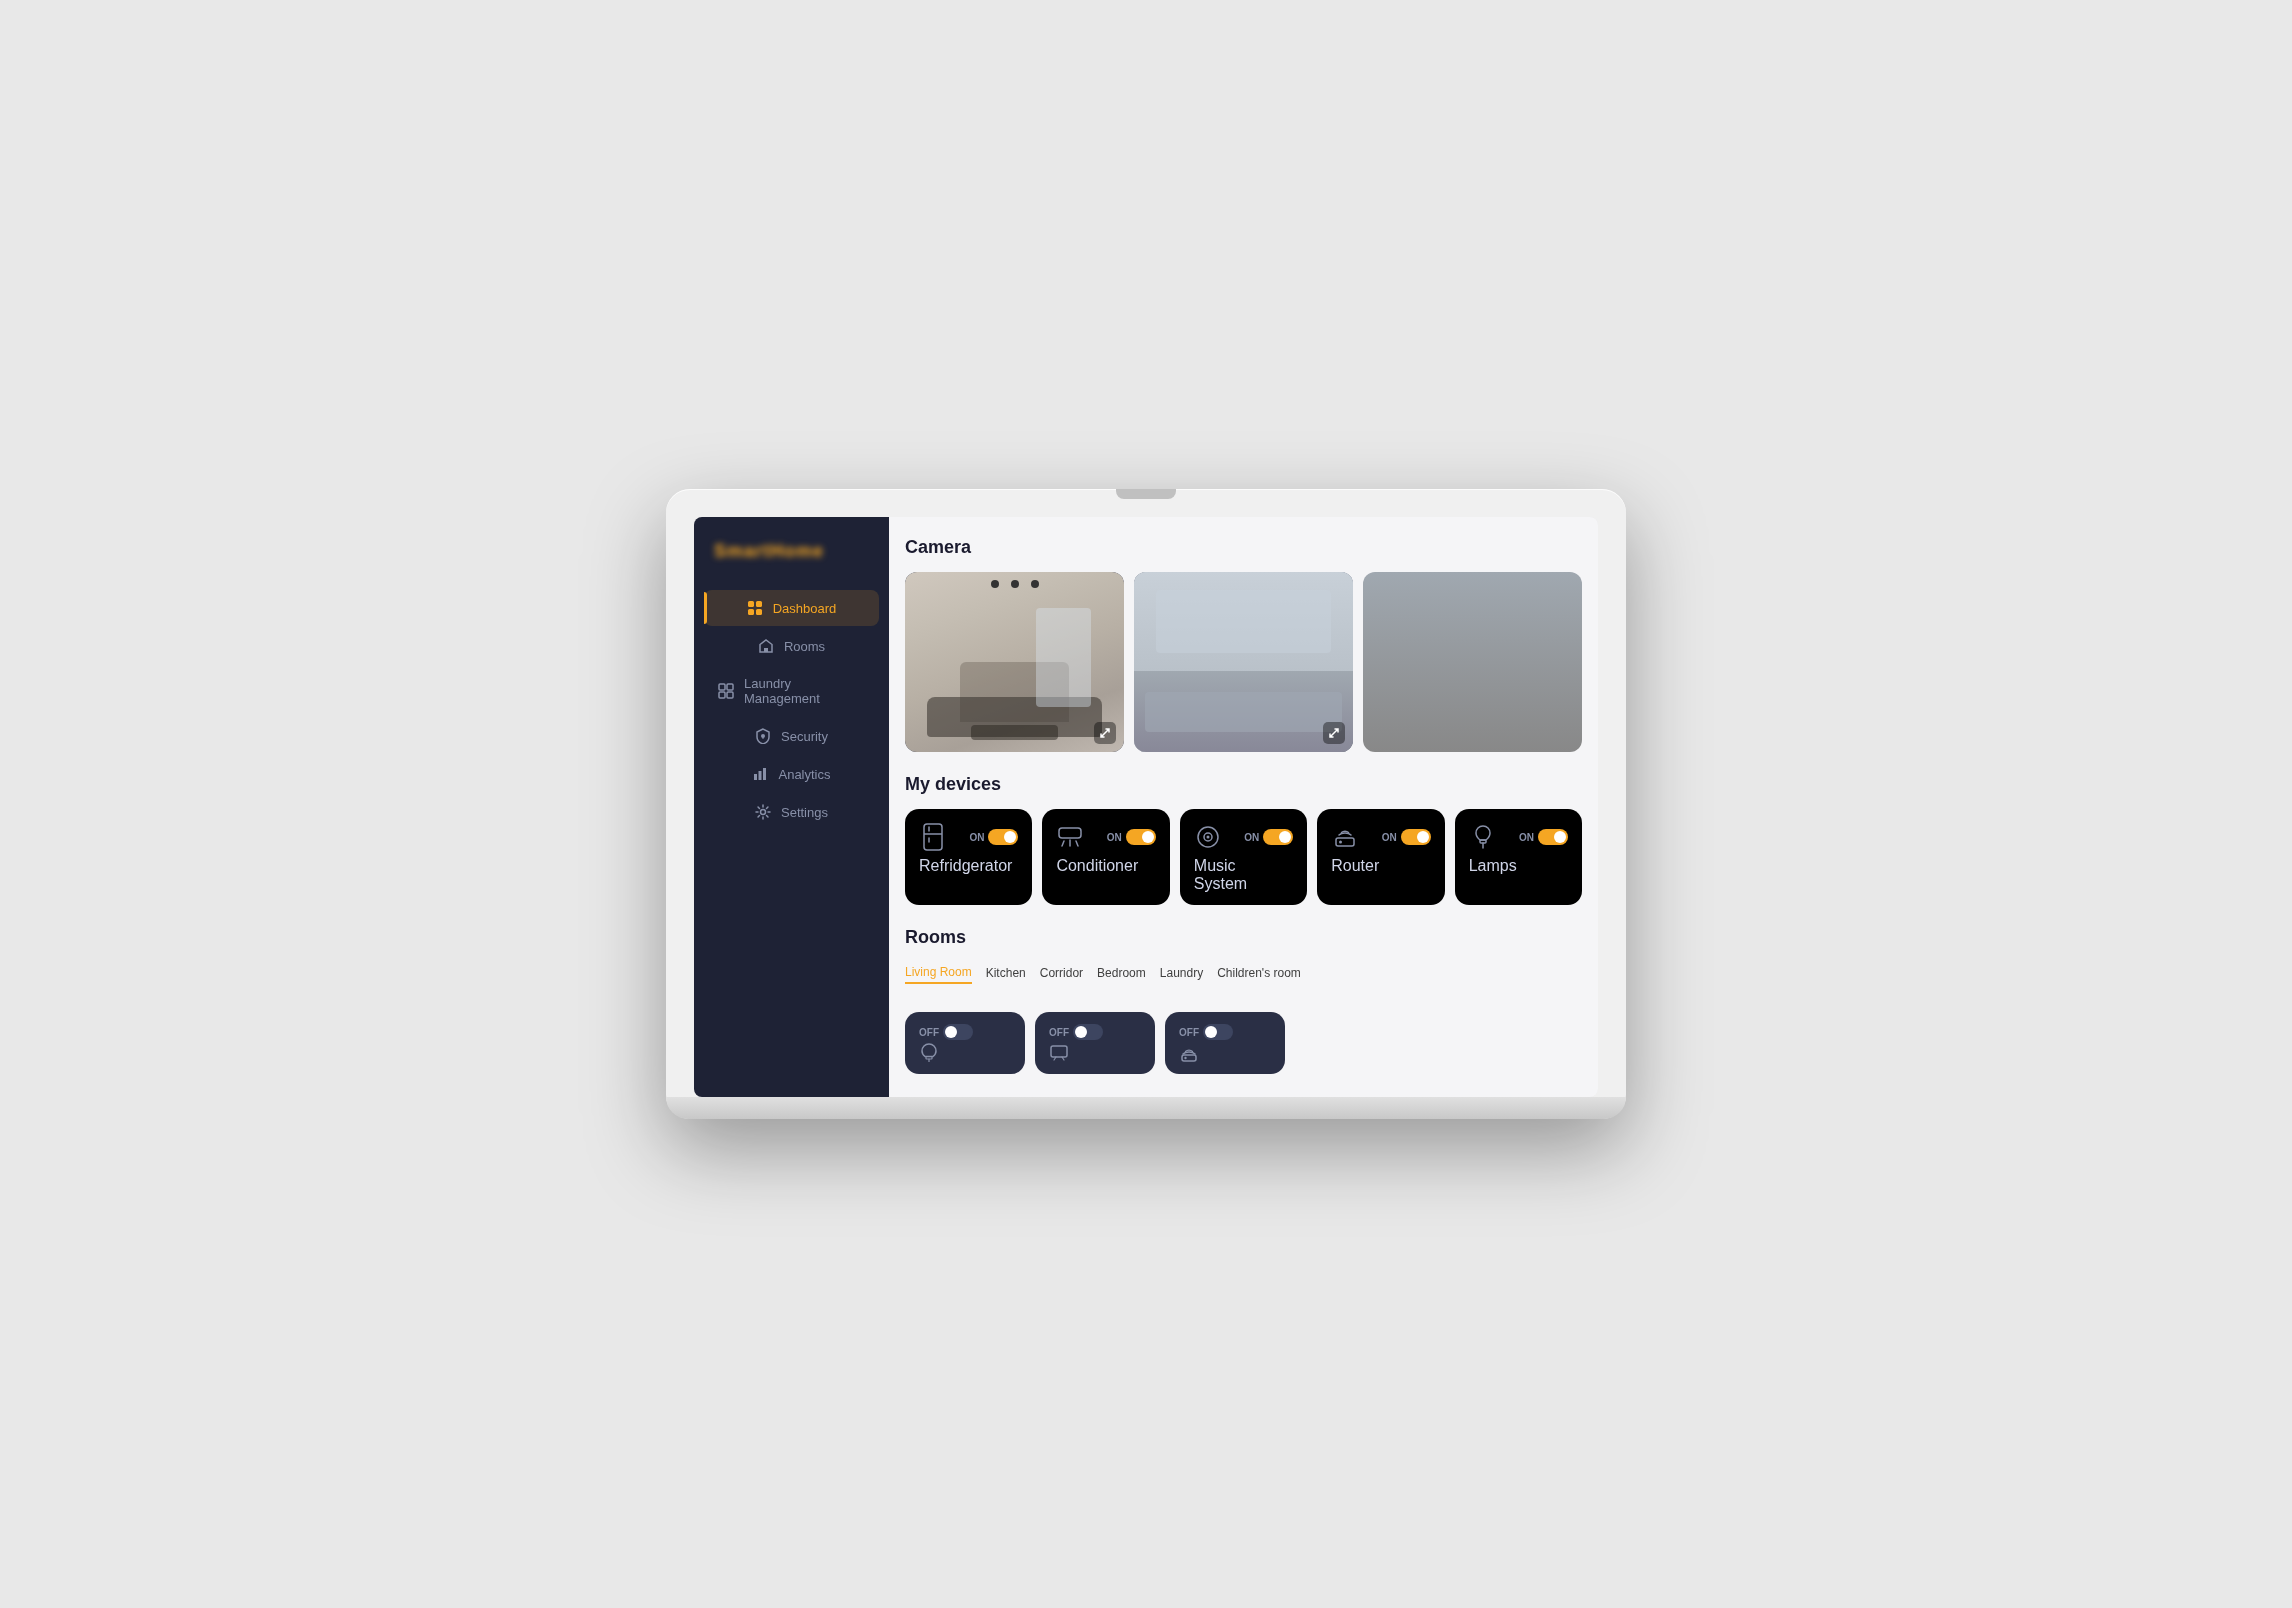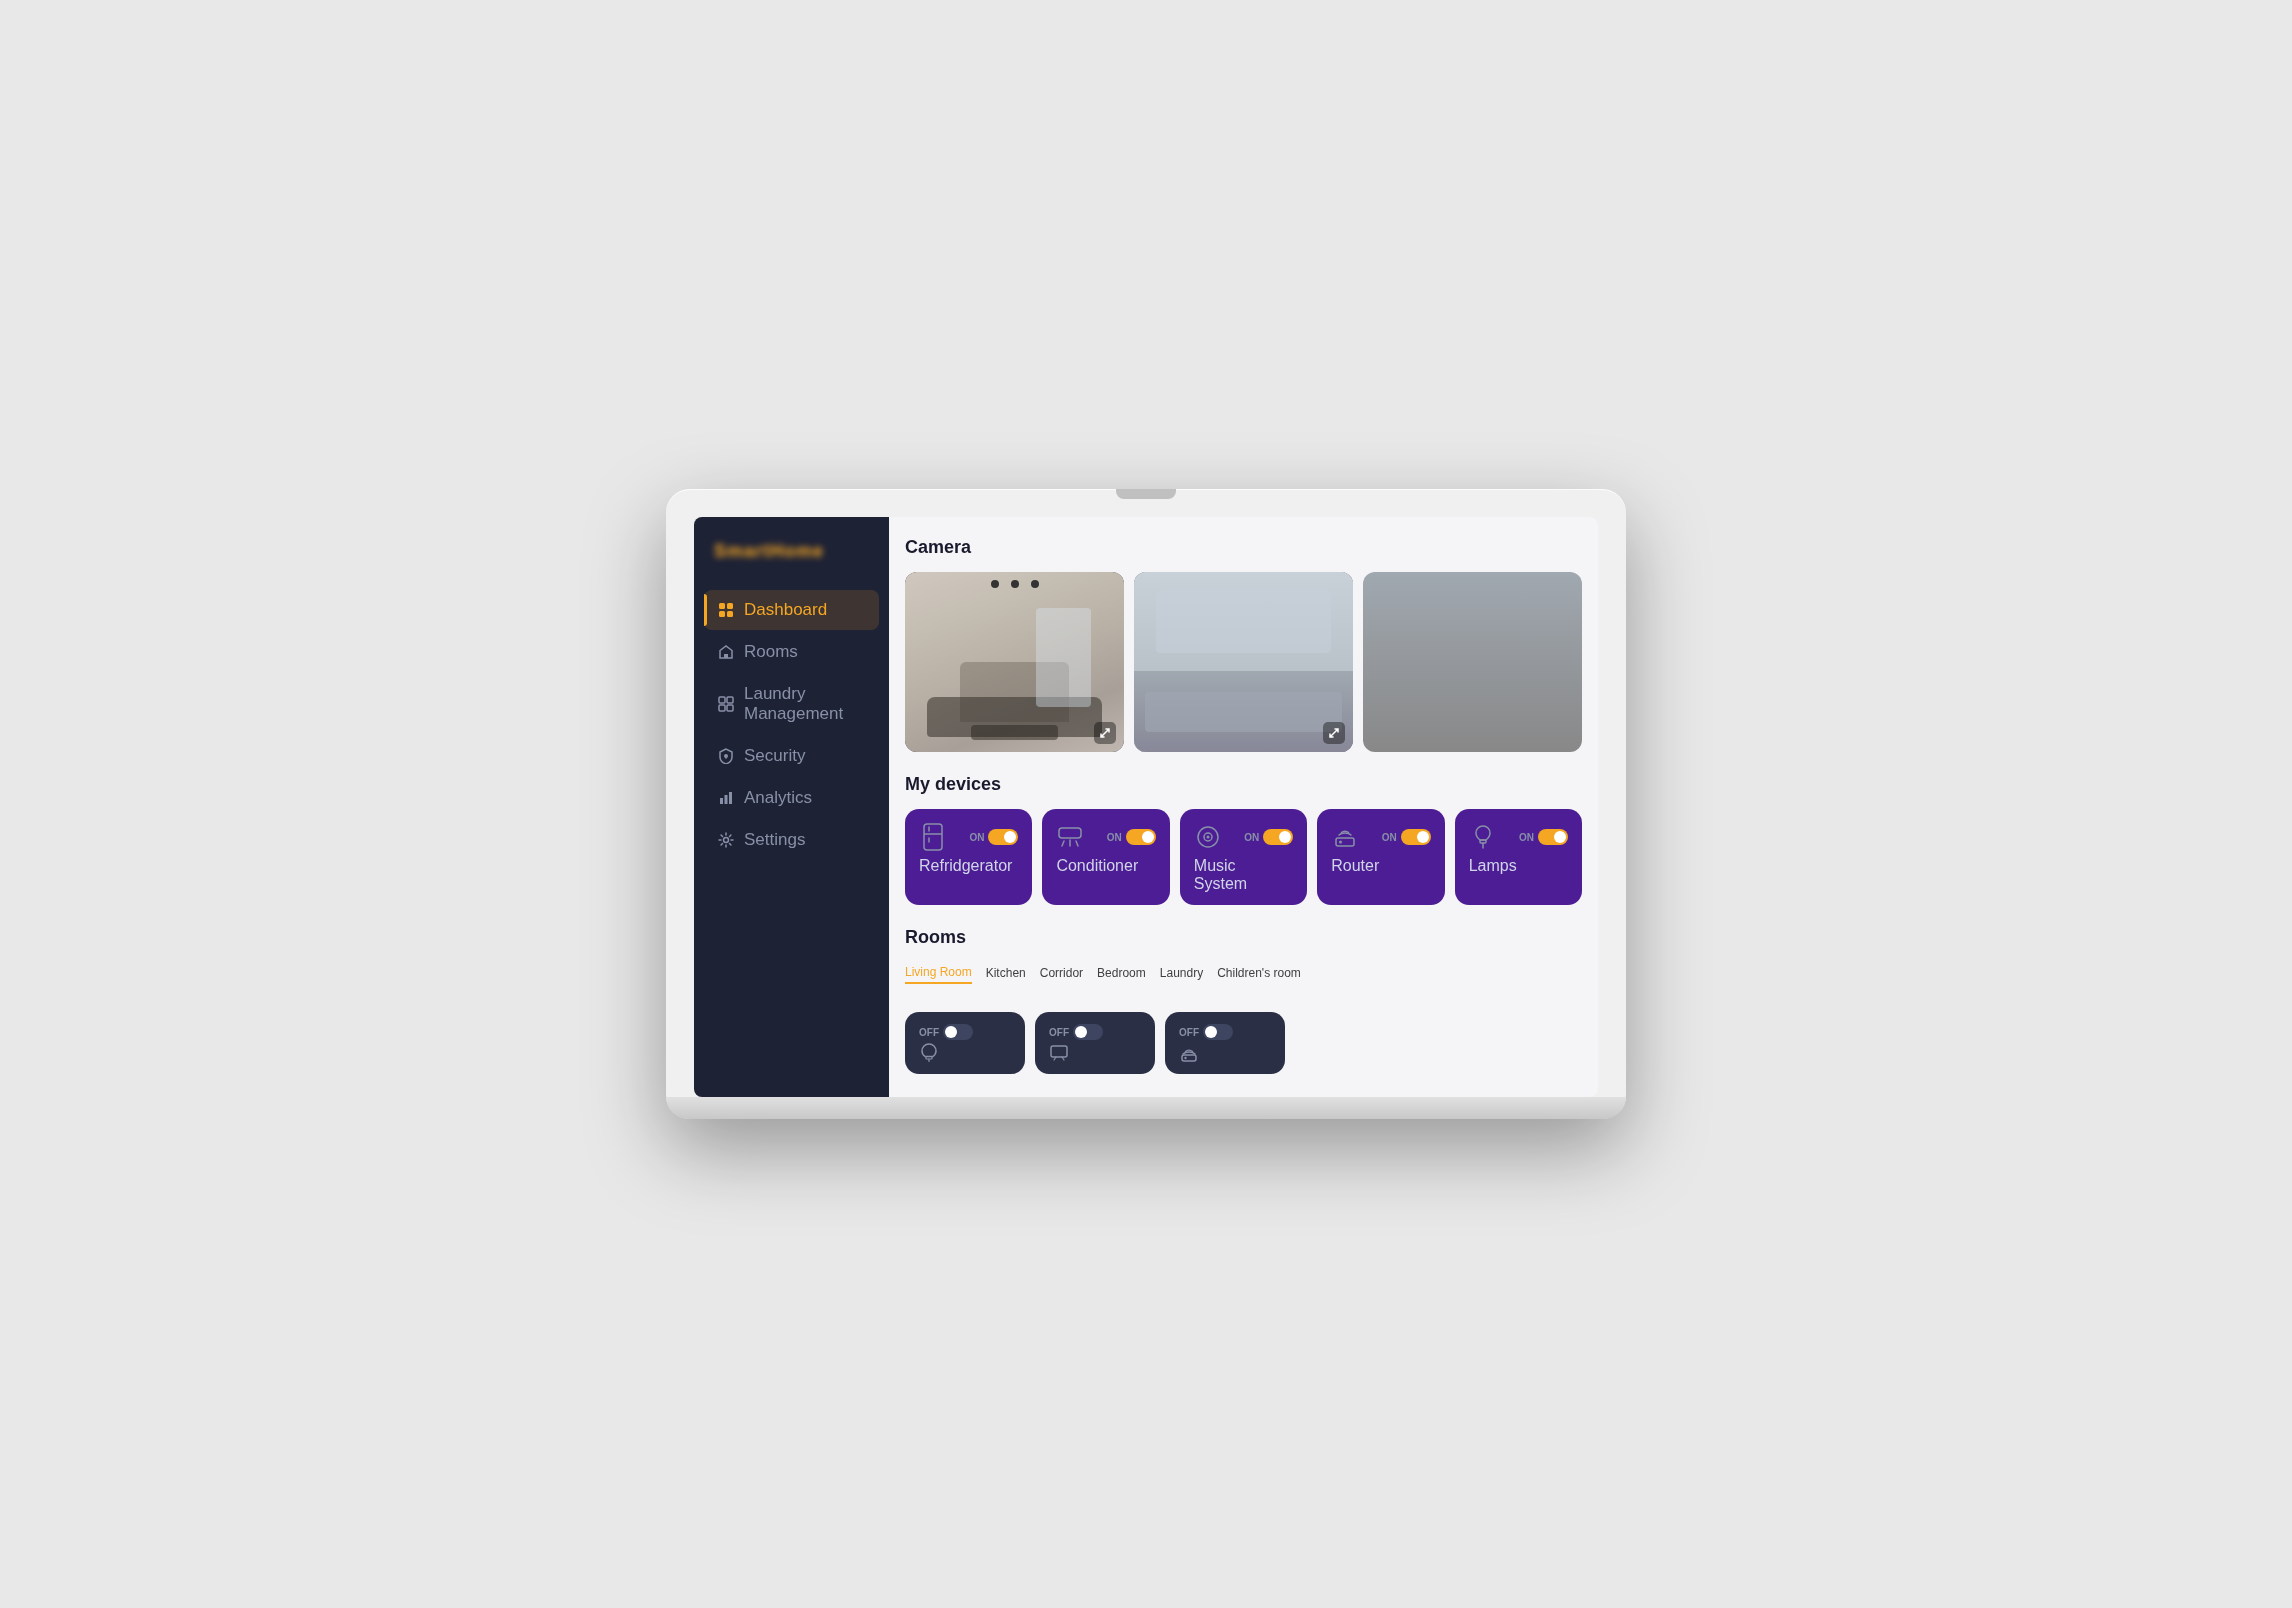--- a/index.html
+++ b/index.html
@@ -74,22 +74,23 @@
       padding: 0 10px;
     }
     .nav-item {
       display: flex;
       align-items: center;
       gap: 10px;
       padding: 10px 14px;
       border-radius: 8px;
       cursor: pointer;
       color: #8890a8;
-      font-size: 17px;
+      font-size: 13px;
       font-weight: 500;
+      justify-content: center;
     }
     .nav-item.active {
       background: rgba(245,166,35,0.15);
       color: #f5a623;
     }
     .nav-icon {
       width: 16px;
       height: 16px;
       flex-shrink: 0;
       display: flex;
@@ -158,21 +159,21 @@
     }
 
     
     .devices-grid {
       display: flex;
       gap: 10px;
       margin-bottom: 22px;
       overflow: hidden;
     }
     .device-card {
-      background: #4c1d95;
+      background: #000000;
       border-radius: 14px;
       padding: 14px 14px 12px;
       display: flex;
       flex-direction: column;
       gap: 6px;
       min-width: 115px;
       flex: 1;
       max-width: 130px;
     }
     .device-header {

